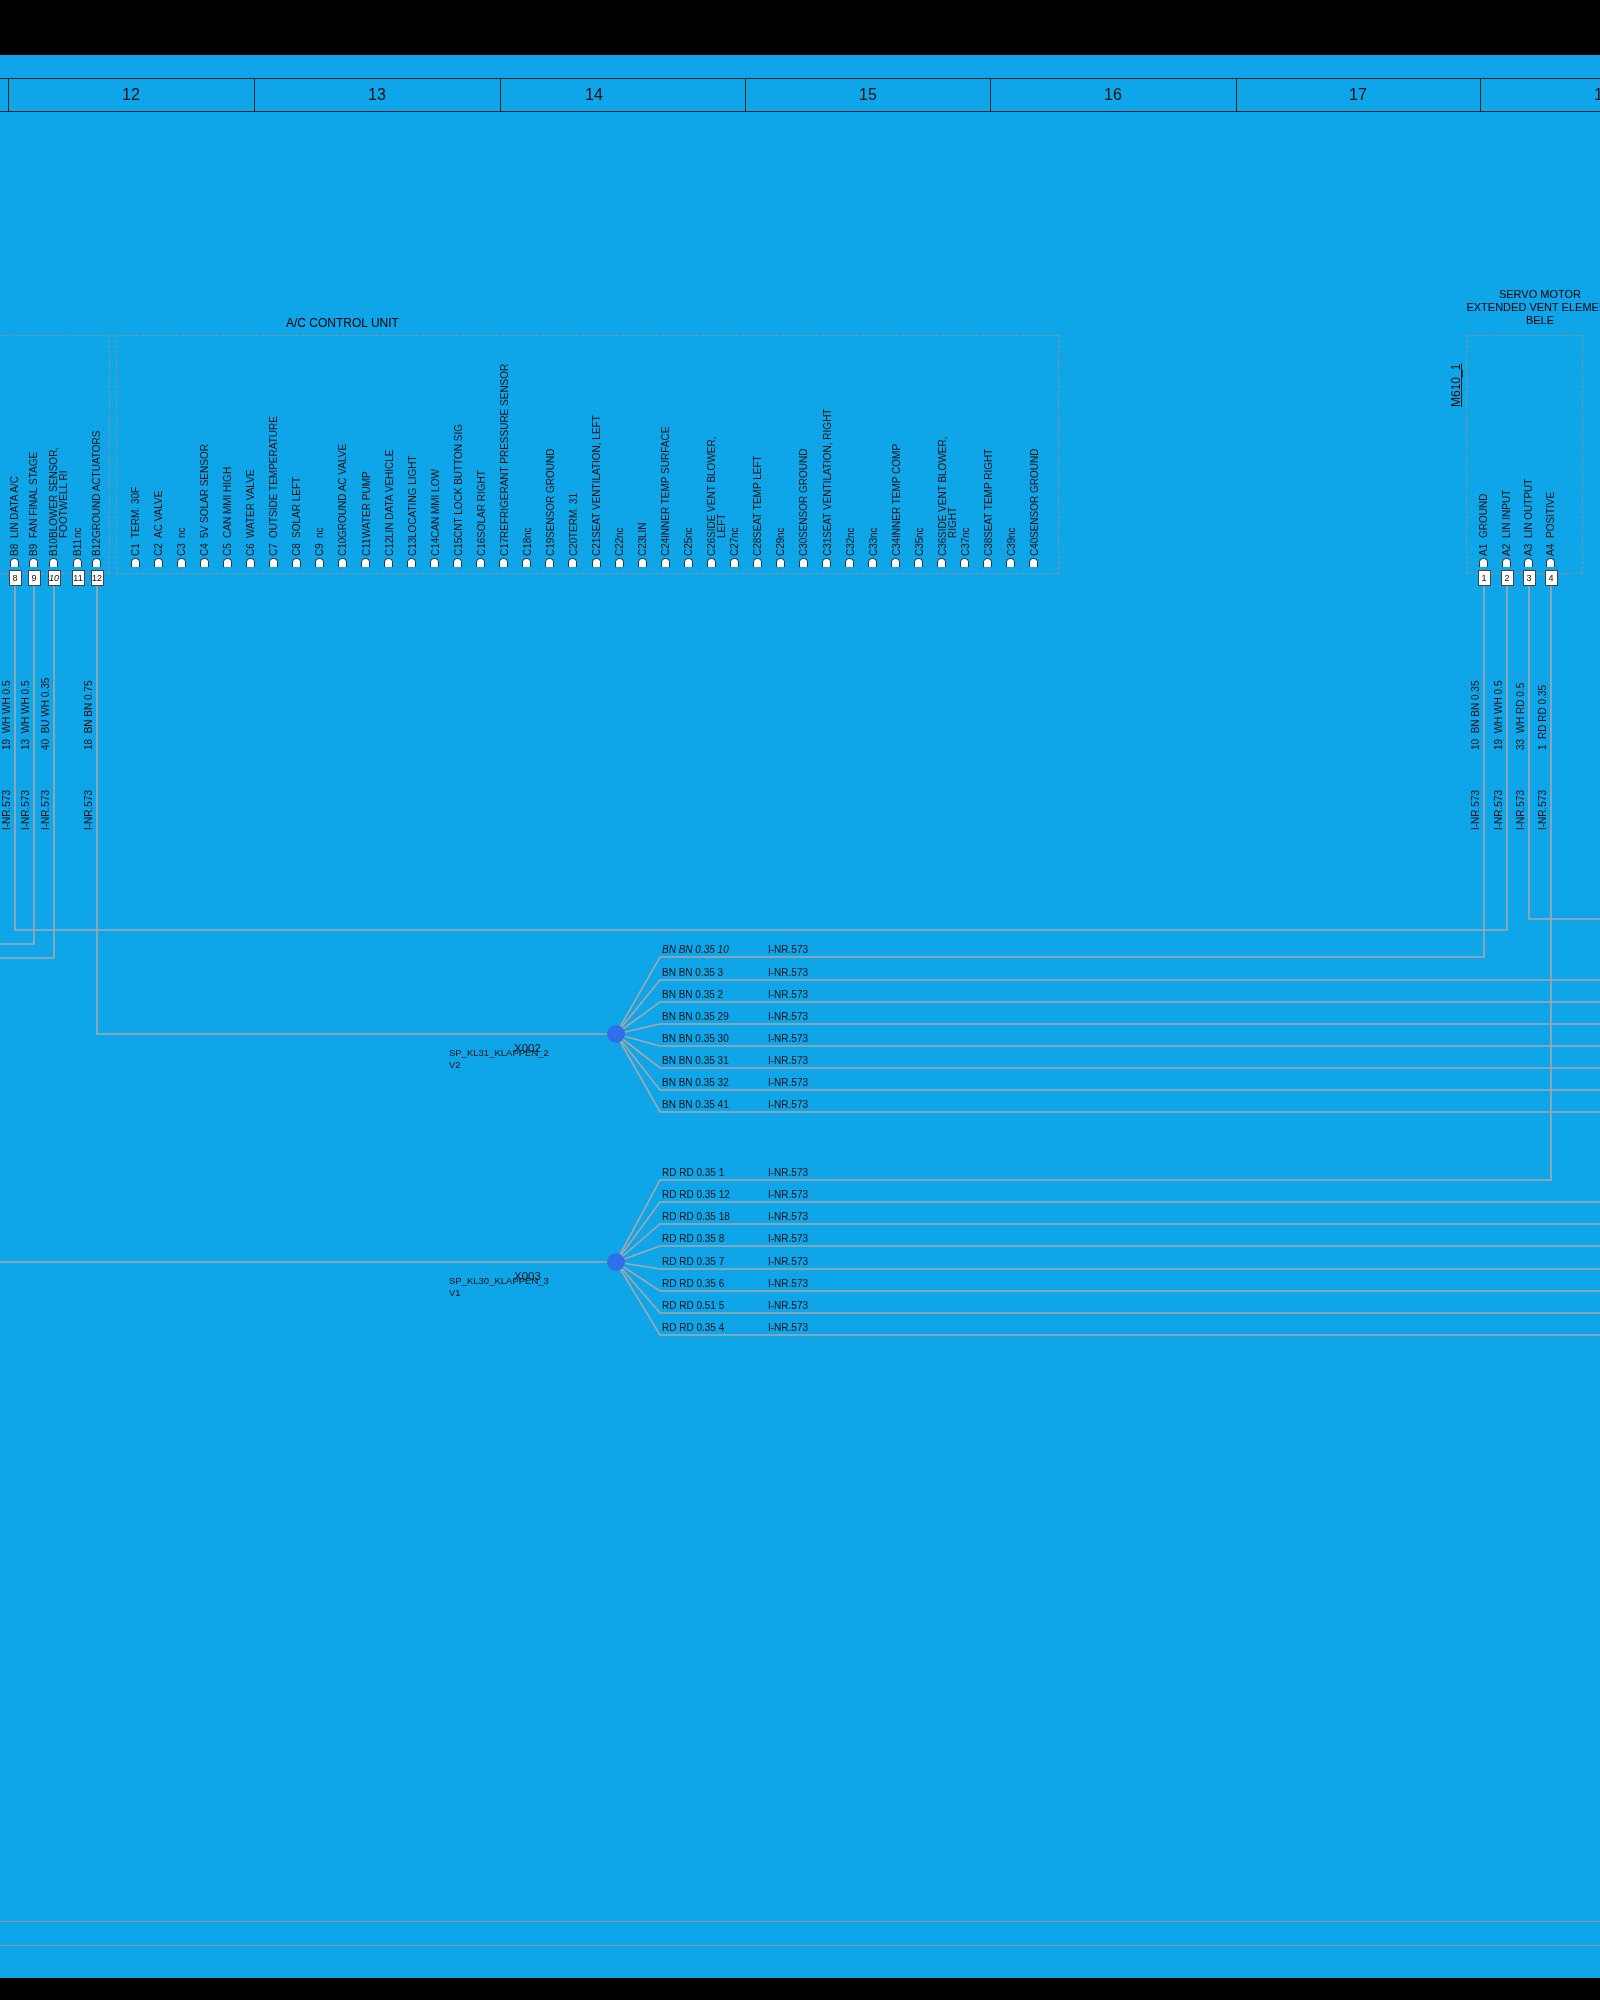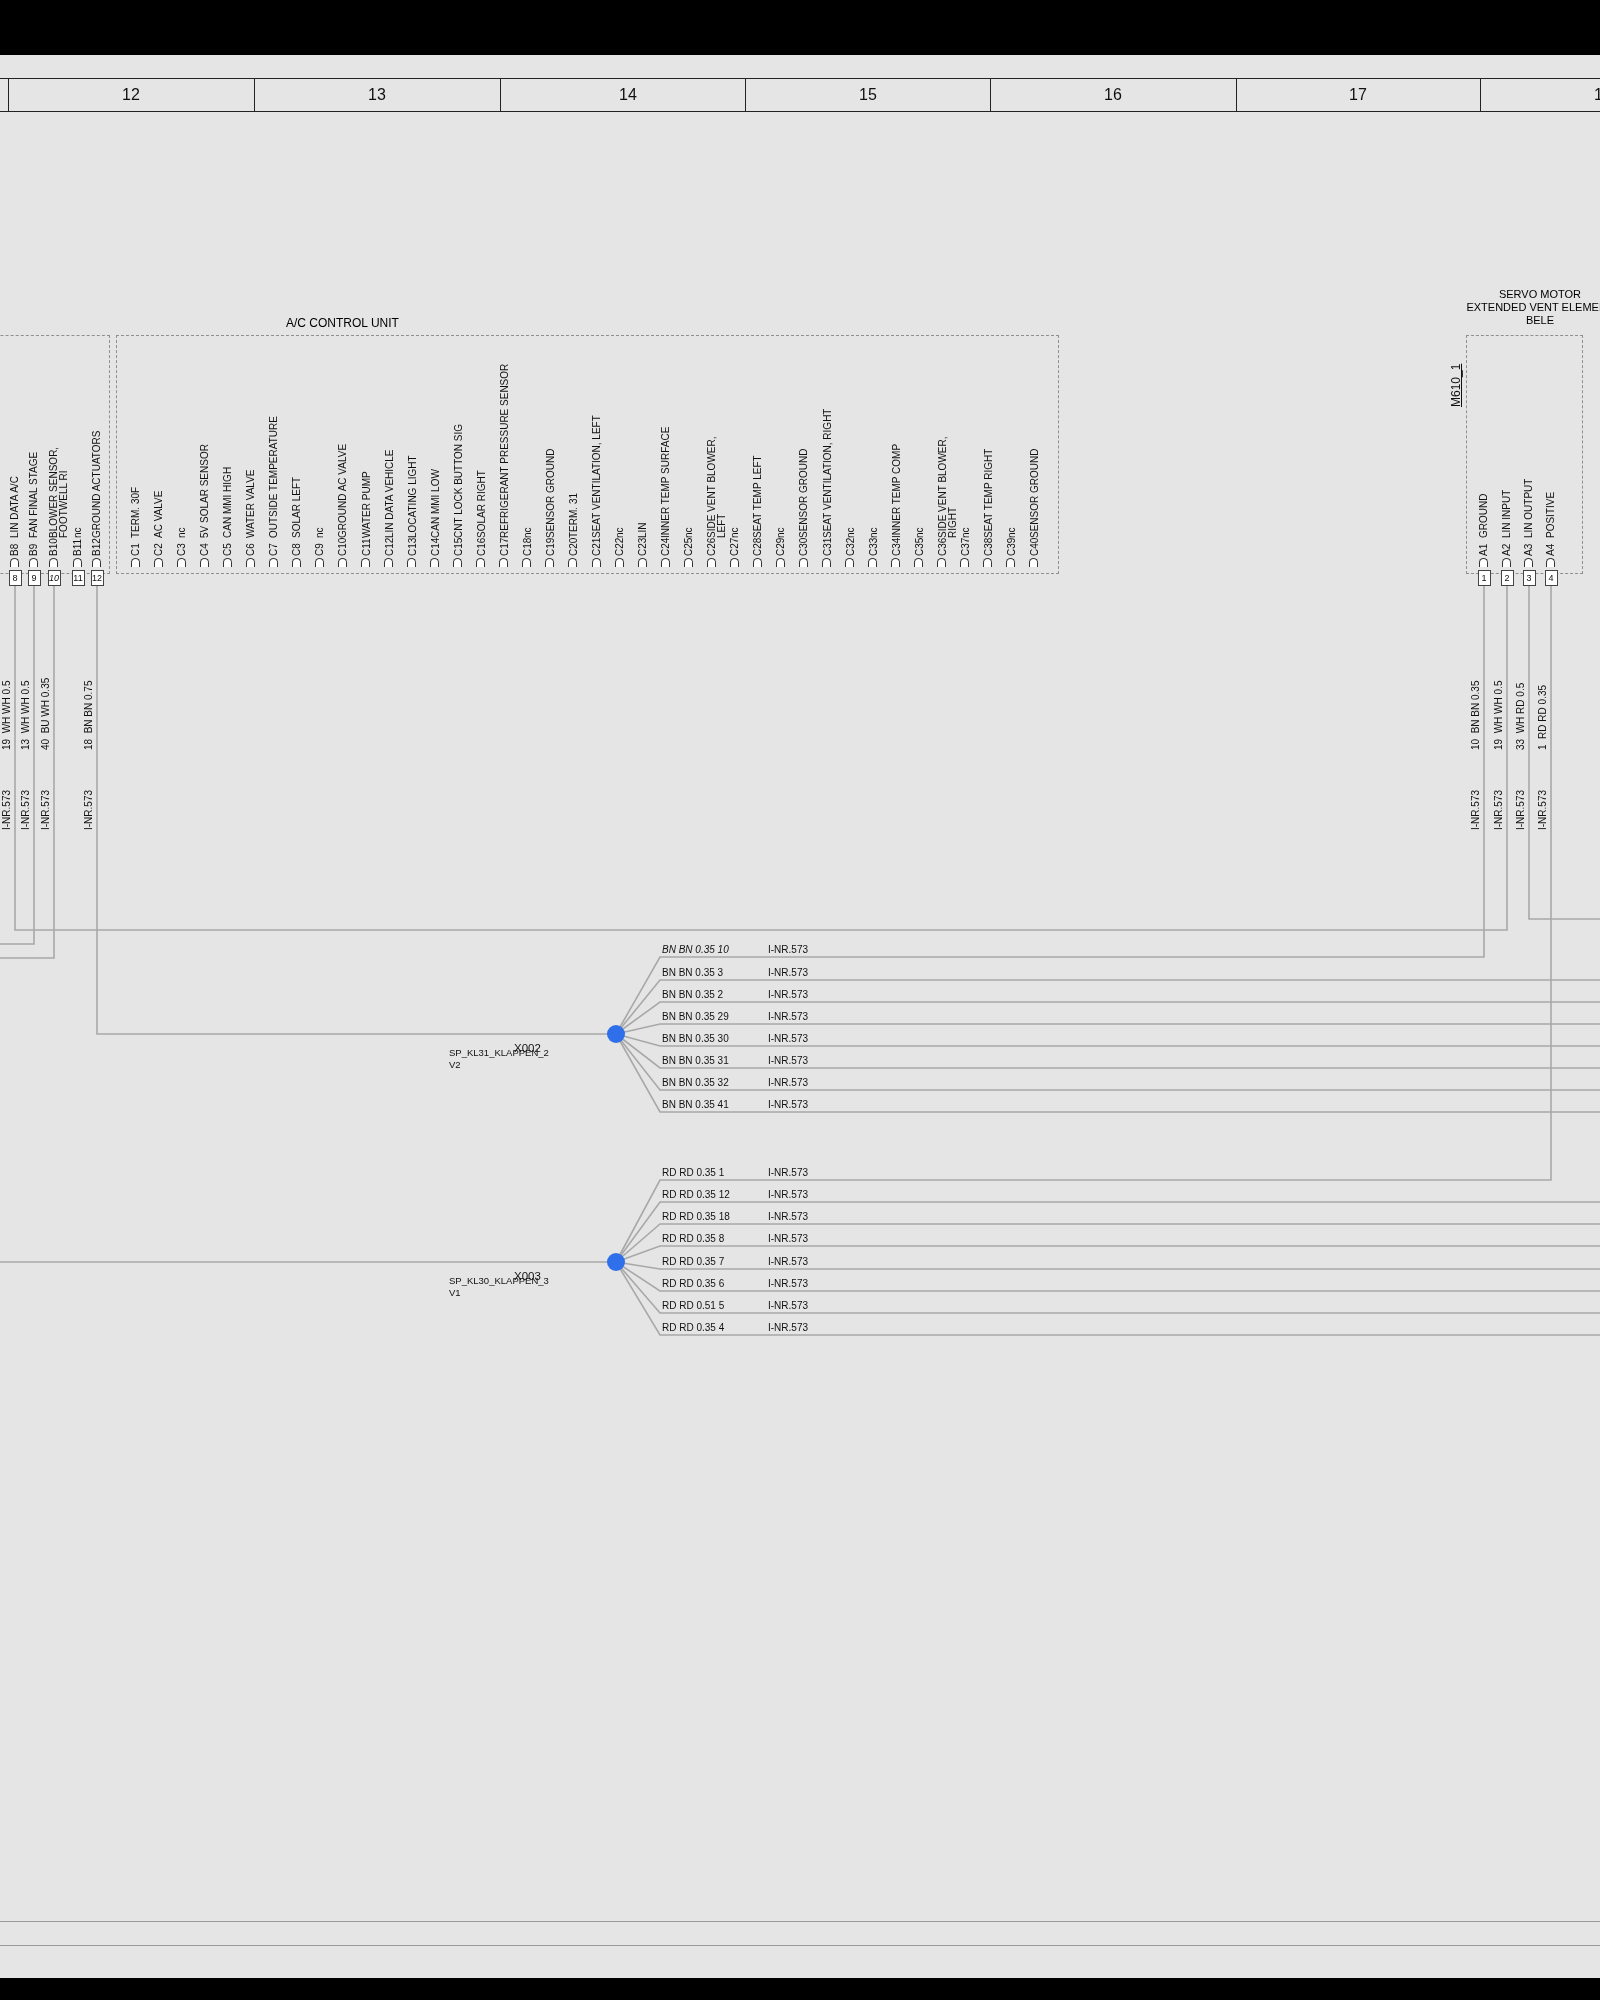--- a/index.html
+++ b/index.html
@@ -1,16 +1,16 @@
 <!DOCTYPE html>
 <html><head>
 <meta charset="utf-8">
 <style>
   html,body{margin:0;padding:0;background:#fff;}
-  #page{position:relative;width:1600px;height:2000px;background:#e5e5e5;overflow:hidden;
+  #page{position:relative;width:1600px;height:2000px;background:#0ea5e9;overflow:hidden;
         font-family:"Liberation Sans",sans-serif;color:#111;}
   .bar{position:absolute;left:0;width:1600px;background:#000;}
   .dashbox{position:absolute;border:1px dashed #8f8f8f;background:transparent;}
   .vtext{position:absolute;transform-origin:0 0;transform:rotate(-90deg);
          white-space:pre;font-size:10px;line-height:10px;color:#111;}
   .hlabel{position:absolute;white-space:nowrap;font-size:10px;color:#111;}
   .title{position:absolute;white-space:nowrap;font-size:12px;color:#000;}
   .arc{position:absolute;width:9px;height:9px;border:1.4px solid #333;border-bottom:none;
        border-radius:5px 5px 0 0;background:#fff;box-sizing:border-box;}
   .numbox{position:absolute;width:13px;height:16px;border:1px solid #444;background:#fff;
@@ -33,21 +33,21 @@
   <div id="ruler">
       <div class="rtick" style="left: 8px;"></div>
       <div class="rtick" style="left: 254px;"></div>
       <div class="rtick" style="left: 500px;"></div>
       <div class="rtick" style="left: 745px;"></div>
       <div class="rtick" style="left: 990px;"></div>
       <div class="rtick" style="left: 1236px;"></div>
       <div class="rtick" style="left: 1480px;"></div>
       <div class="rnum" style="left: 131px;">12</div>
       <div class="rnum" style="left: 377px;">13</div>
-      <div class="rnum" style="left: 628px;">14</div>
+      <div class="rnum" style="left: 594px;">14</div>
       <div class="rnum" style="left: 868px;">15</div>
       <div class="rnum" style="left: 1113px;">16</div>
       <div class="rnum" style="left: 1358px;">17</div>
       <div class="rnum" style="left: 1603px;">18</div>
     </div>
 
   <svg id="wires" width="1600" height="2000" viewBox="0 0 1600 2000">
       <path d="M 15 586 V 930 H 1507 V 586" fill="none" stroke="#a8a8a8" stroke-width="1.6"></path>
       <path d="M 34 586 V 944 H 0" fill="none" stroke="#a8a8a8" stroke-width="1.6"></path>
       <path d="M 54 586 V 958 H 0" fill="none" stroke="#a8a8a8" stroke-width="1.6"></path>

